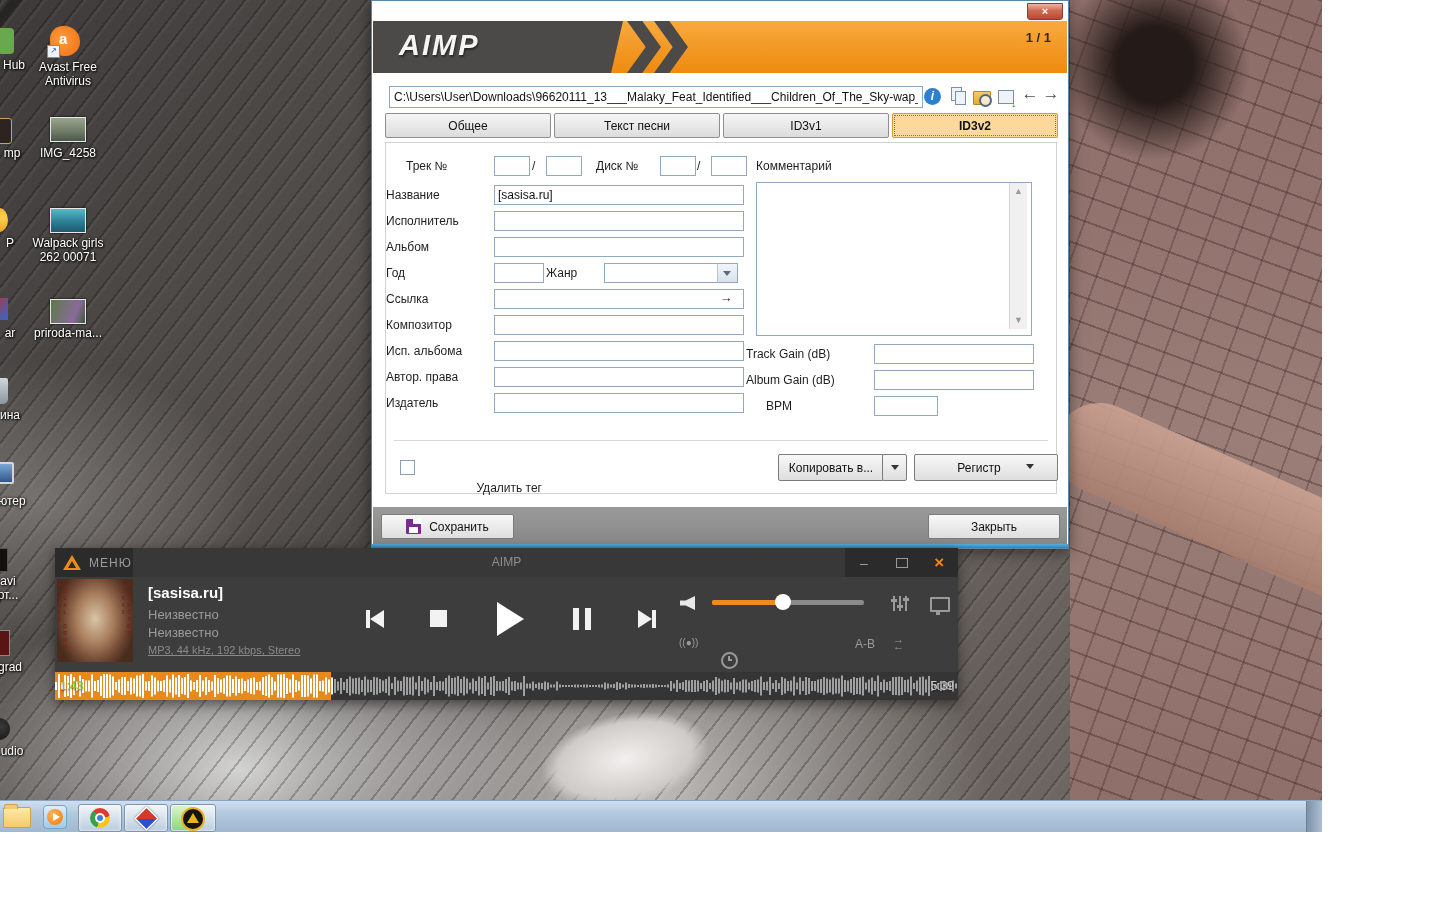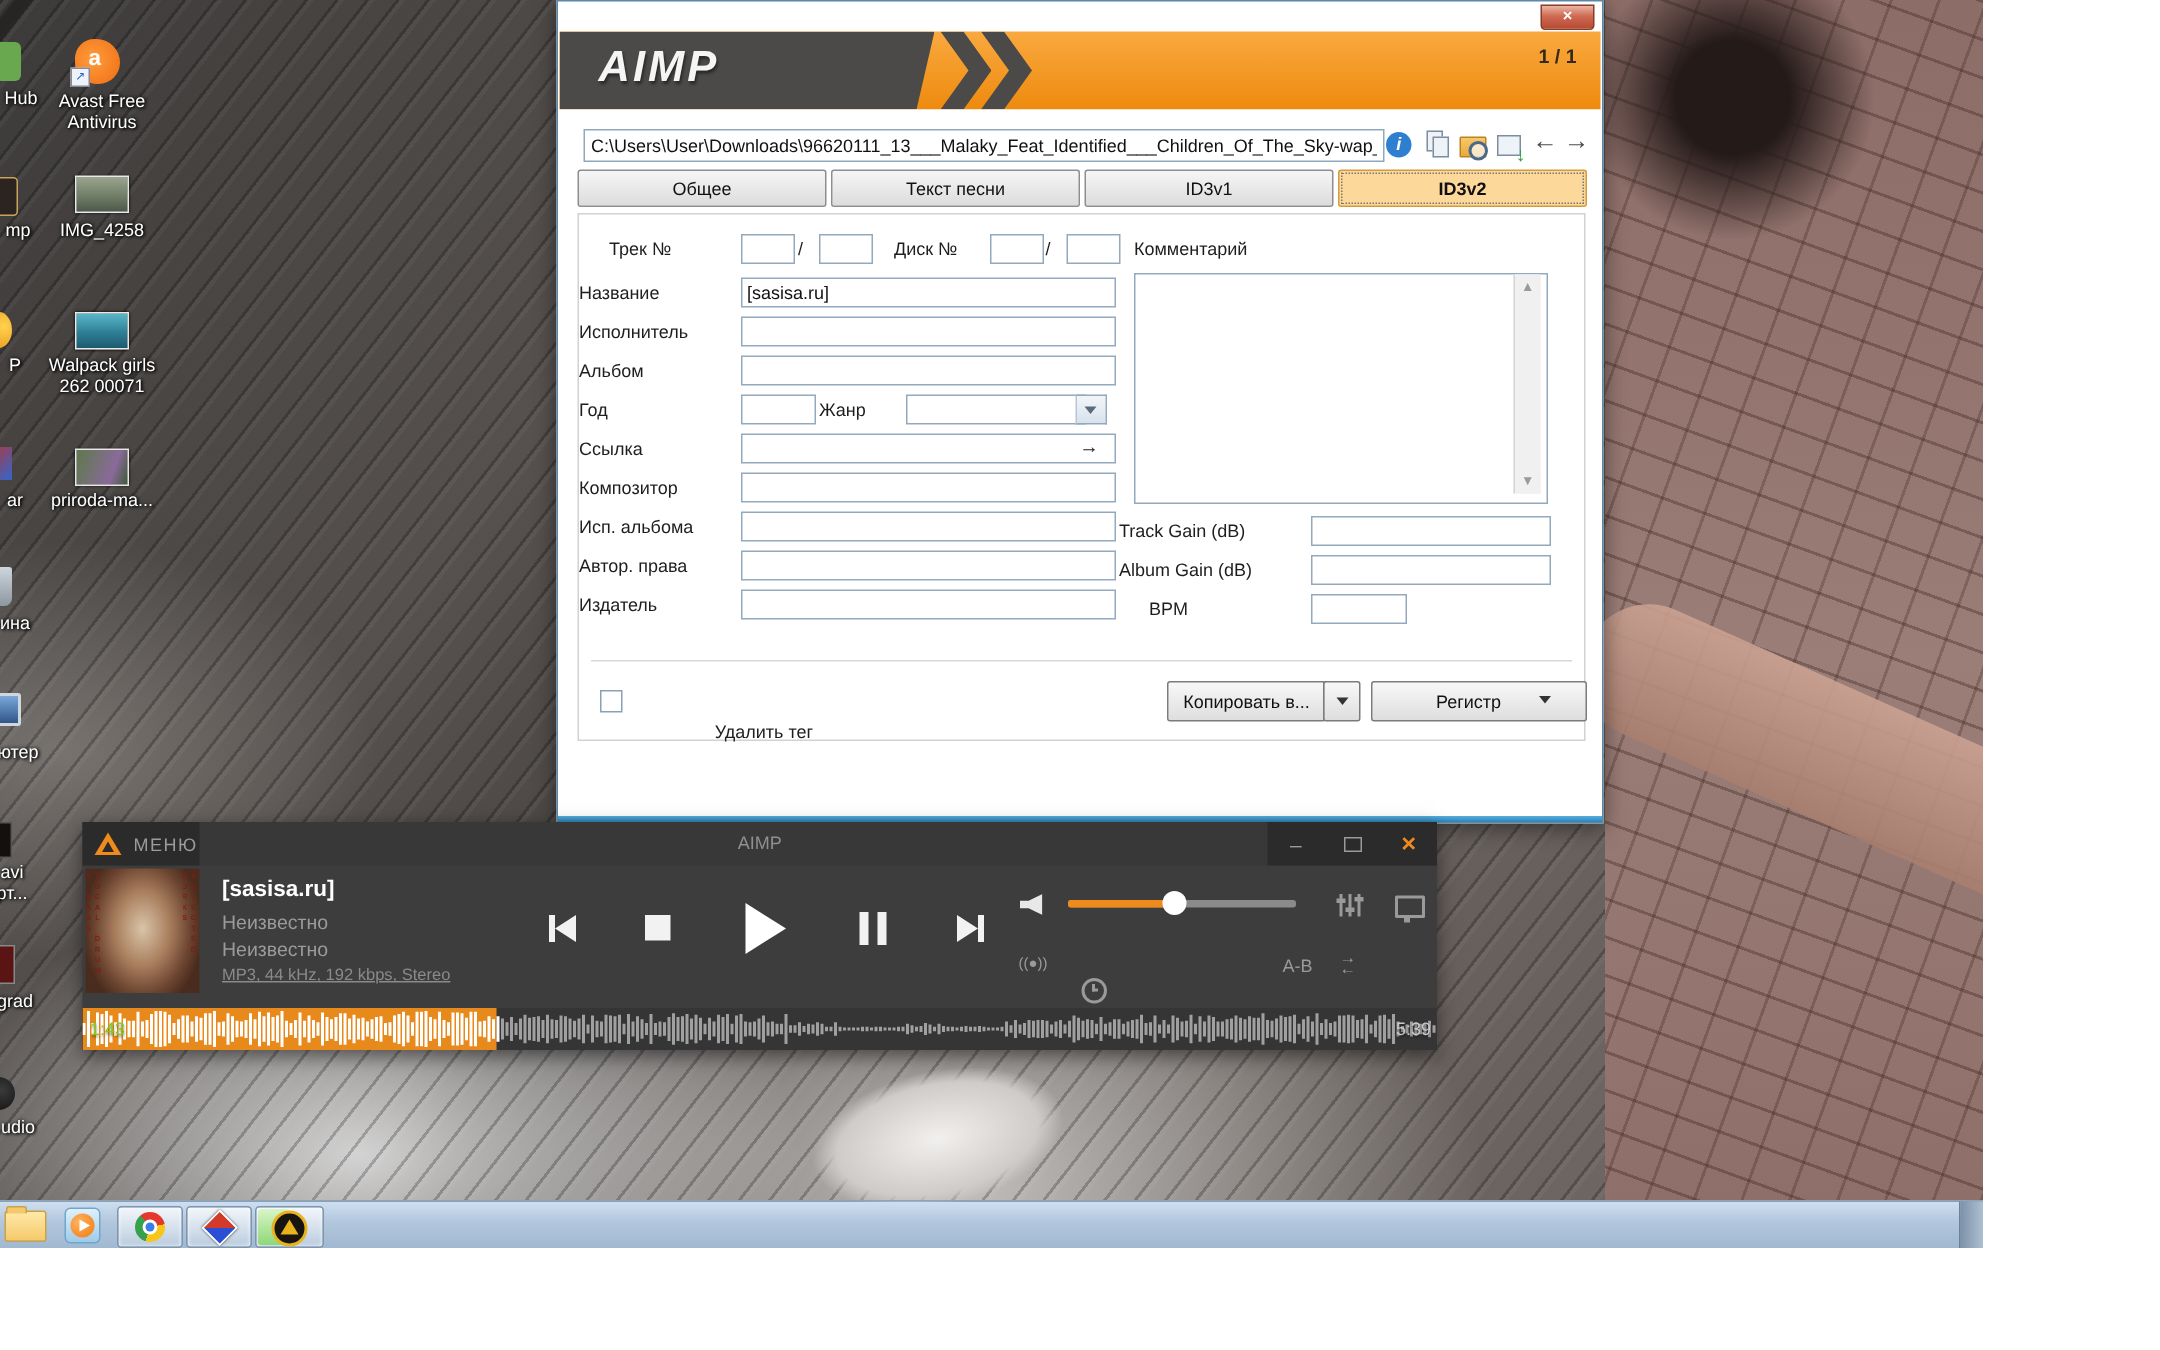--- a/index.html
+++ b/index.html
@@ -310,20 +310,27 @@
 
         <div class="checkbox" style="left:14px;top:317px;"></div>
         <div class="flabel" style="left:36px;top:318px;width:120px;text-align:right;margin-top:20px;">Удалить тег</div>
         <div class="dlg-btn" style="left:392px;top:311px;width:104px;height:25px;">Копировать в...</div>
         <div class="dlg-btn drop-arrow" style="left:496px;top:311px;width:23px;height:25px;"></div>
         <div class="dlg-btn" style="left:528px;top:311px;width:128px;height:25px;padding-right:14px;">Регистр</div>
         <div class="dlg-btn drop-arrow" style="left:632px;top:311px;width:24px;height:25px;border-left:none;background:none;border:none;"></div>
       </div>
     </div>
 
+    <div class="abs" id="dlg-footer">
+      <div class="dlg-btn" style="left:8px;top:7px;width:131px;height:23px;">
+        <span class="floppy"></span>
+        <span>Сохранить</span>
+      </div>
+      <div class="dlg-btn" style="left:555px;top:7px;width:130px;height:23px;">Закрыть</div>
+    </div>
     <div class="abs" id="dlg-bottomline"></div>
   </div>
 
   <div class="abs" id="player">
     <div id="pl-header">
       <div id="pl-menu">
         <span class="pl-logo"></span>
         <span>МЕНЮ</span>
       </div>
       <div id="pl-title">AIMP</div>

